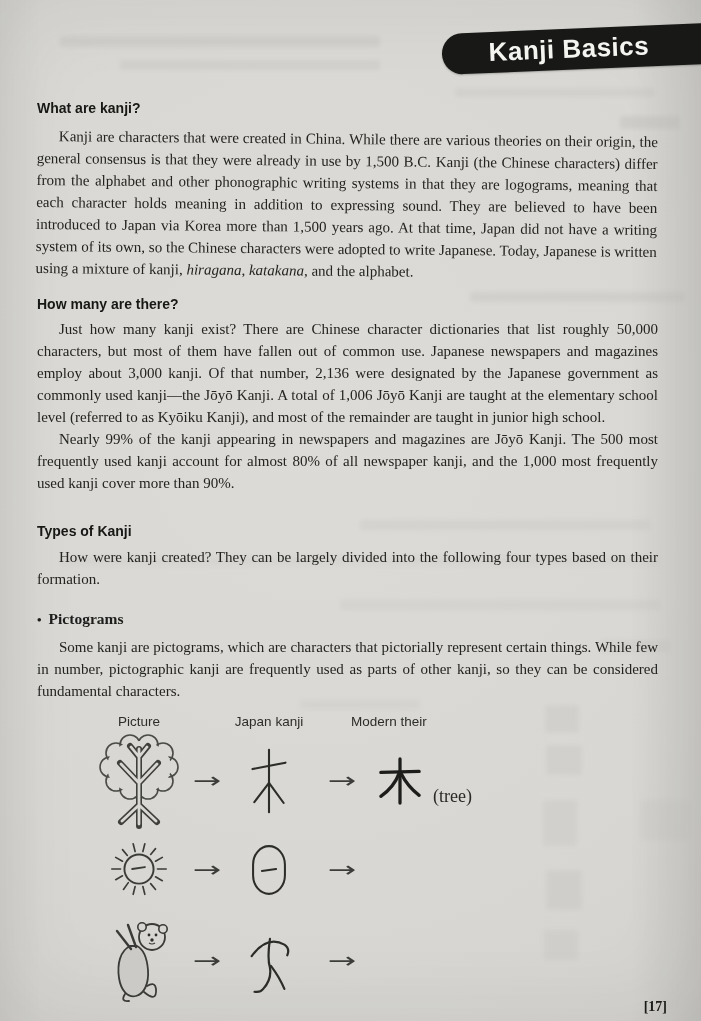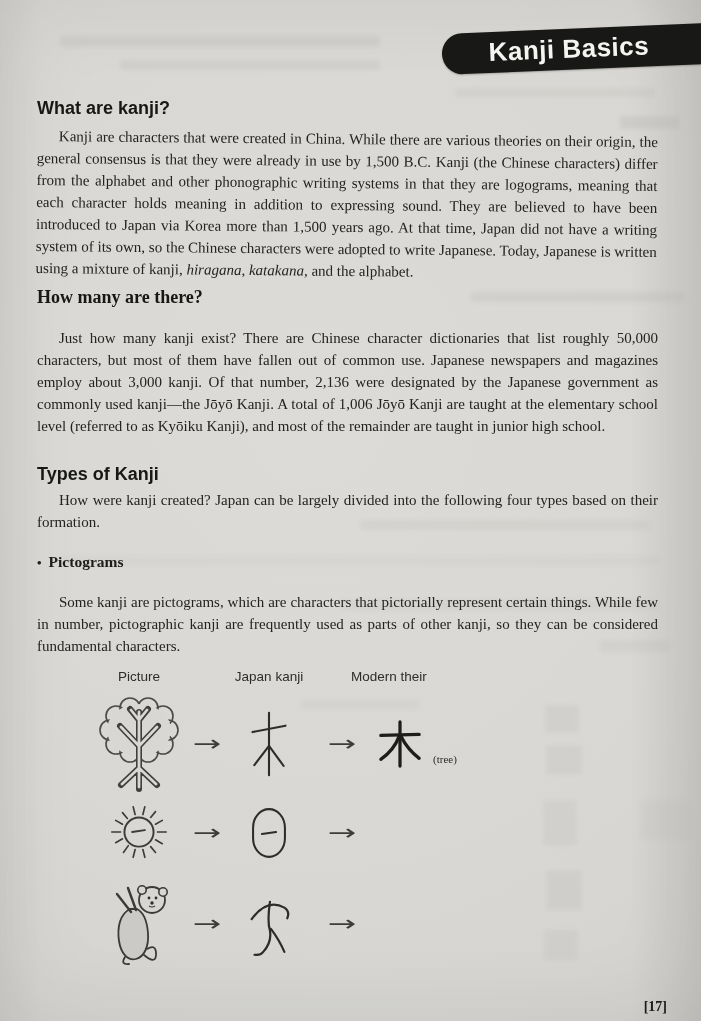--- a/index.html
+++ b/index.html
@@ -20,57 +20,57 @@
     box-shadow:0 1px 2px rgba(0,0,0,0.25);
   }
   .banner-text{
     color:#f4f4f1;font-family:"Liberation Sans","DejaVu Sans",sans-serif;
     font-weight:700;font-size:26px;letter-spacing:0.5px;padding-right:26px;white-space:nowrap;
   }
   
   .content{position:absolute;left:37px;top:98px;width:621px;color:#222;}
   h2{
     font-family:"Liberation Sans","DejaVu Sans",sans-serif;
-    font-weight:700;font-size:18px;line-height:20px;color:#171715;margin:0;
+    font-weight:700;font-size:14px;line-height:20px;color:#171715;margin:0;
   }
   .content p{
     font-size:15px;line-height:22px;text-align:justify;text-indent:22px;
     margin:0;color:#232321;
   }
   p.mt{margin-top:7px;}
-  h2.h-howmany{margin-top:8px;font-family:Liberation Serif, serif;}
-  p.p-howmany1{margin-top:20px;}
+  h2.h-howmany{margin-top:15px;}
+  p.p-howmany1{margin-top:4px;}
   h2.h-types{margin-top:27px;}
   p.p-types{margin-top:5px;}
   .bullet-head{
     margin-top:20px;font-weight:700;font-size:15.5px;color:#1d1d1b;
     display:flex;align-items:center;gap:7px;
   }
   .bullet-dot{font-size:13px;line-height:15px;}
-  p.p-picto{margin-top:20px;}
+  p.p-picto{margin-top:8px;}
   .tilt{transform:rotate(0.55deg);transform-origin:0 0;}
   
   .ptable{margin:9px 0 0 58px;width:470px;}
   .ptable .hdr{
     display:grid;grid-template-columns:88px 48px 76px 70px auto;
     font-family:"Liberation Sans","DejaVu Sans",sans-serif;
-    font-size:13.5px;color:#2d2d2b;height:20px;align-items:center;margin-bottom:8px;
+    font-size:13.5px;color:#2d2d2b;height:20px;align-items:center;margin-bottom:0;
   }
   .hdr .hc1{grid-column:1;justify-self:center;}
   .hdr .hc3{grid-column:3;justify-self:center;}
   .hdr .hc5{grid-column:5;justify-self:start;margin-left:-26px;white-space:nowrap;}
   .prow{display:grid;grid-template-columns:88px 48px 76px 70px auto;align-items:center;}
   .r1{height:96px}.r2{height:86px}.r3{height:96px}
   .cell{justify-self:center;display:flex;align-items:center;}
   .arrow{
     font-family:"DejaVu Sans",sans-serif;font-size:22px;color:#3c3c3a;
     transform:scaleX(1.55);line-height:1;
   }
   .modern-cell{justify-self:start;display:flex;align-items:flex-end;gap:10px;}
-  .gloss{font-size:11px;color:#2a2a28;line-height:16px;padding-bottom:2px;white-space:nowrap;}
+  .gloss{font-size:18px;color:#2a2a28;line-height:16px;padding-bottom:2px;white-space:nowrap;}
   svg{display:block;}
   
   .pageno{
     position:absolute;right:34px;bottom:6px;font-weight:700;font-size:14px;color:#1b1b19;
     font-family:"Liberation Serif","DejaVu Serif",serif;
   }
   
   .ghost{position:absolute;background:#b4b3af;border-radius:3px;filter:blur(2px);pointer-events:none;}
   .g1{left:60px;top:36px;width:320px;height:11px;opacity:.28;}
   .g2{left:120px;top:60px;width:260px;height:10px;opacity:.22;}
@@ -118,25 +118,26 @@
   <main class="content">
 
     <section>
       <h2>What are kanji?</h2>
       <p class="mt tilt"><span>Kanji are characters that were created in China. While there are various theories on their origin, the general consensus is that they were already in use by 1,500 B.C. Kanji (the Chinese characters) differ from the alphabet and other phonographic writing systems in that they are logograms, meaning that each character holds meaning in addition to expressing sound. They are believed to have been introduced to Japan via Korea more than 1,500 years ago. At that time, Japan did not have a writing system of its own, so the Chinese characters were adopted to write Japanese. Today, Japanese is written using a mixture of kanji, </span><i>hiragana</i><span>, </span><i>katakana</i><span>, and the alphabet.</span></p>
     </section>
 
     <section>
       <h2 class="h-howmany">How many are there?</h2>
       <p class="p-howmany1">Just how many kanji exist? There are Chinese character dictionaries that list roughly 50,000 characters, but most of them have fallen out of common use. Japanese newspapers and magazines employ about 3,000 kanji. Of that number, 2,136 were designated by the Japanese government as commonly used kanji—the Jōyō Kanji. A total of 1,006 Jōyō Kanji are taught at the elementary school level (referred to as Kyōiku Kanji), and most of the remainder are taught in junior high school.</p>
+      <p>Nearly 99% of the kanji appearing in newspapers and magazines are Jōyō Kanji. The 500 most frequently used kanji account for almost 80% of all newspaper kanji, and the 1,000 most frequently used kanji cover more than 90%.</p>
     </section>
 
     <section>
       <h2 class="h-types">Types of Kanji</h2>
-      <p class="p-types">How were kanji created? Japan can be largely divided into the following four types based on their formation.</p>
+      <p class="p-types">How were kanji created? They can be largely divided into the following four types based on their formation.</p>
     </section>
 
     <section>
       <div class="bullet-head">
         <span class="bullet-dot">•</span>
         <span>Pictograms</span>
       </div>
       <p class="p-picto">Some kanji are pictograms, which are characters that pictorially represent certain things. While few in number, pictographic kanji are frequently used as parts of other kanji, so they can be considered fundamental characters.</p>
 
       <div class="ptable">

